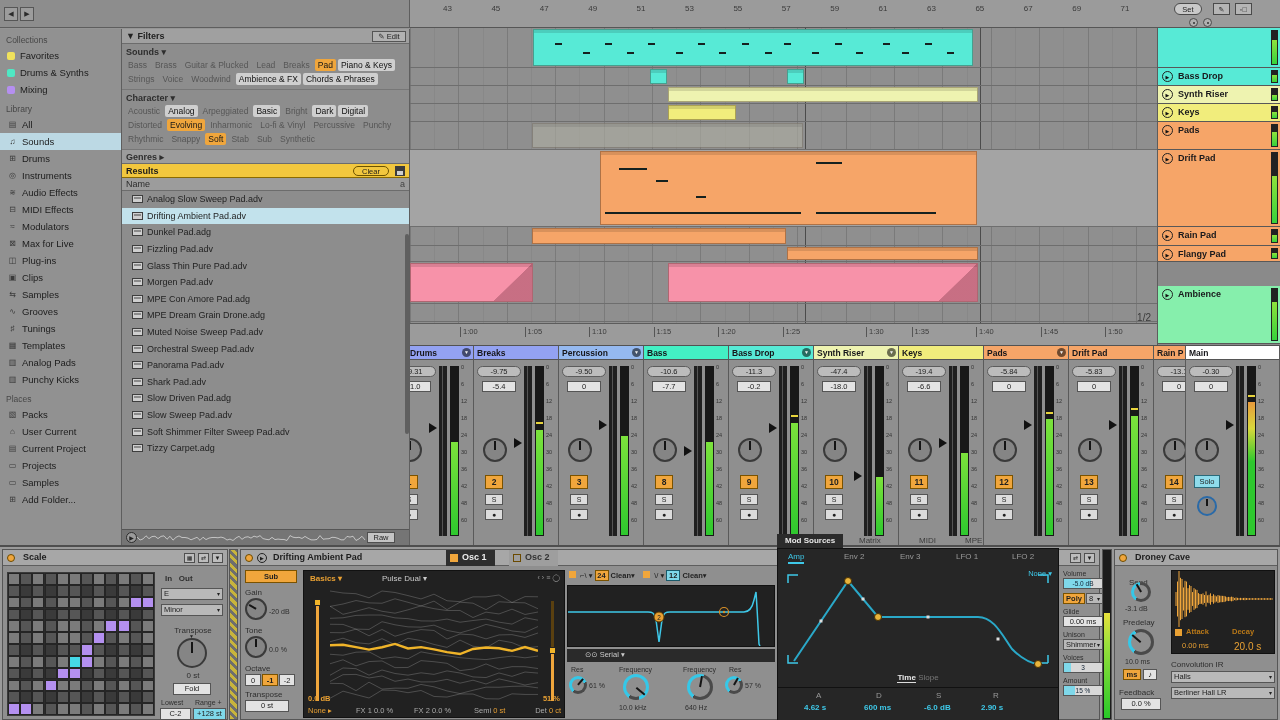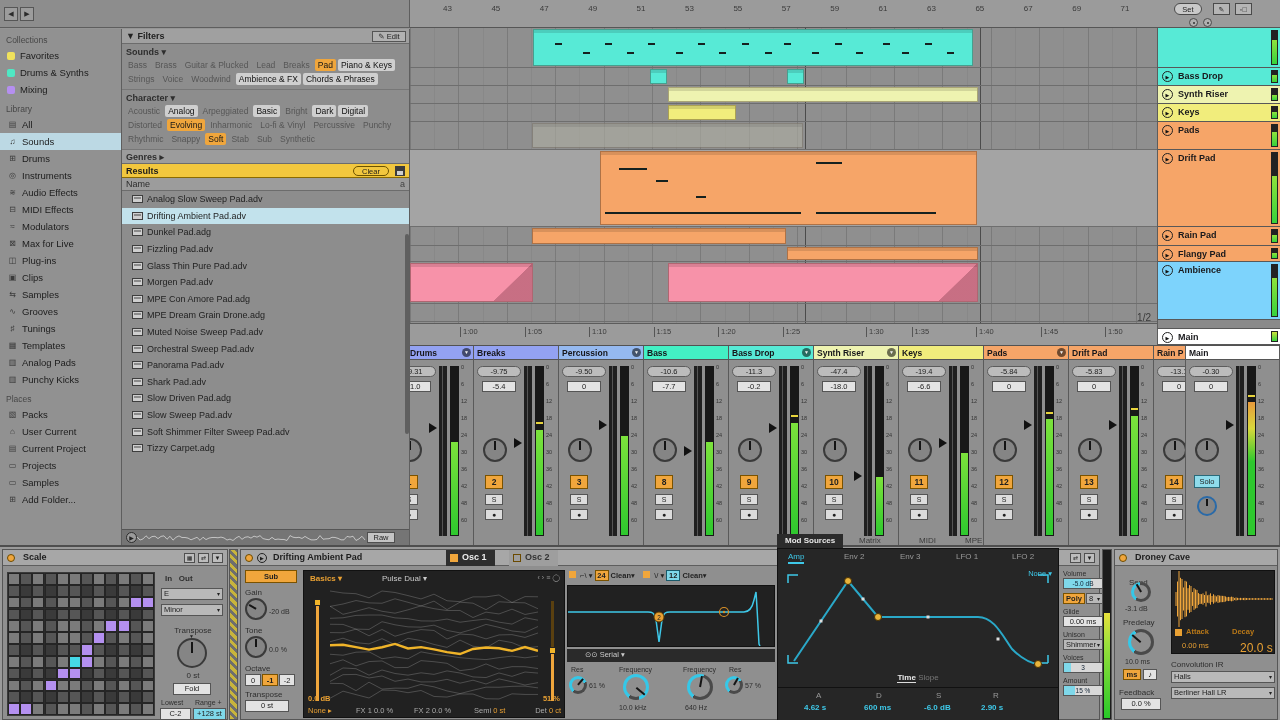--- a/index.html
+++ b/index.html
@@ -532,21 +532,21 @@
             <div class="t-mfill" style="height: 50%;"></div>
           </div>
         </div>
         <div class="trow" style="height: 16px; background: rgb(246, 165, 104);">
           <div class="t-ic">▶</div>
           <div class="t-name">Flangy Pad</div>
           <div class="t-meter">
             <div class="t-mfill" style="height: 48%;"></div>
           </div>
         </div>
-        <div class="trow" style="height: 58px; background: #7dd3fc;">
+        <div class="trow" style="height: 58px; background: #86efac; margin-top: 24px;">
           <div class="t-ic">▶</div>
           <div class="t-name">Ambience</div>
           <div class="t-meter">
             <div class="t-mfill" style="height: 72%;"></div>
           </div>
         </div>
         <div class="trow" style="height: 9px;"></div>
         <div class="trow" id="mainrow" style="height: 16px;">
           <div class="t-ic">▶</div>
           <div class="t-name">Main</div>
@@ -1240,20 +1240,20 @@
       <div class="abs lbl" style="left:4px;top:138px">Feedback</div>
       <div class="vbox abs" style="left:6px;top:148px;width:40px;height:12px">0.0 %</div>
       <div id="rv-disp" class="abs dark">
         <svg id="ir-svg" width="102" height="56" style="position:absolute;left:0;top:0">
             <path d="M4,21 L4,35 M5.5,10.5 L5.5,45.5 M7,0 L7,56 M8.5,6.8107012456725435 L8.5,49.18929875432745 M10,7.996083252515788 L10,48.00391674748421 M11.5,16.498338048138095 L11.5,39.501661951861905 M13,9.820694665715976 L13,46.179305334284024 M14.5,10.58688579278509 L14.5,45.41311420721491 M16,17.17724175231423 L16,38.82275824768577 M17.5,14.111934346024231 L17.5,41.88806565397577 M19,14.990939653607368 L19,41.00906034639263 M20.5,21.056088326525753 L20.5,34.94391167347425 M22,17.149056070695536 L22,38.850943929304464 M23.5,18.4153899234049 L23.5,37.5846100765951 M25,18.92154201153589 L25,37.07845798846411 M26.5,22.103618753820204 L26.5,33.89638124617979 M28,22.970754851436553 L28,33.02924514856345 M29.5,23.17901485745913 L29.5,32.82098514254087 M31,22.351732550042293 L31,33.64826744995771 M32.5,24.001706408481805 L32.5,31.998293591518195 M34,20.436406406025743 L34,35.563593593974254 M35.5,24.30041934472516 L35.5,31.69958065527484 M37,23.75276742518871 L37,32.247232574811285 M38.5,22.307769931344687 L38.5,33.69223006865531 M40,24.961297630571554 L40,31.038702369428446 M41.5,23.254410478072934 L41.5,32.745589521927066 M43,24.469061966247047 L43,31.530938033752953 M44.5,25.39286739627265 L44.5,30.60713260372735 M46,24.00414675309981 L46,31.99585324690019 M47.5,24.594189995983154 L47.5,31.405810004016846 M49,24.778583364047762 L49,31.221416635952238 M50.5,24.86150117685459 L50.5,31.13849882314541 M52,24.920901242605343 L52,31.079098757394657 M53.5,25.43384940317053 L53.5,30.56615059682947 M55,26.17476501740678 L55,29.82523498259322 M56.5,25.90377164023507 L56.5,30.09622835976493 M58,26.082301294949538 L58,29.917698705050462 M59.5,25.65000441814615 L59.5,30.34999558185385 M61,25.92256915137455 L61,30.07743084862545 M62.5,27.082120124030652 L62.5,28.917879875969348 M64,26.46820942578876 L64,29.53179057421124 M65.5,26.832559783513847 L65.5,29.167440216486153 M67,27.2 L67,28.8 M68.5,26.852631694651585 L68.5,29.147368305348415 M70,27.2 L70,28.8 M71.5,26.929392353625502 L71.5,29.070607646374498 M73,26.809781530786655 L73,29.190218469213345 M74.5,27.05082009607071 L74.5,28.94917990392929 M76,27.189363258187214 L76,28.810636741812786 M77.5,27.184376307632277 L77.5,28.815623692367723 M79,27.2 L79,28.8 M80.5,27.2 L80.5,28.8 M82,27.2 L82,28.8 M83.5,27.2 L83.5,28.8 M85,27.2 L85,28.8 M86.5,27.2 L86.5,28.8 M88,27.2 L88,28.8 M89.5,27.2 L89.5,28.8 M91,27.2 L91,28.8 M92.5,27.2 L92.5,28.8 M94,27.2 L94,28.8 M95.5,27.2 L95.5,28.8 M97,27.2 L97,28.8 M98.5,27.2 L98.5,28.8 M100,27.2 L100,28.8 " stroke="#f0a63c" stroke-width="1" fill="none"></path>
           </svg>
         <div class="abs" style="left:3px;top:58px;width:7px;height:7px;background:#e8a033"></div>
         <div class="abs" style="left:14px;top:56px;color:#b87818;font-size:7.5px;font-weight:bold">Attack</div>
         <div class="abs" style="left:60px;top:56px;color:#b87818;font-size:7.5px;font-weight:bold">Decay</div>
         <div class="abs" style="left:10px;top:70px;color:#e8a033;font-size:7.5px">0.00 ms</div>
-        <div class="abs" style="left:68px;top:70px;color:#e8a033;font-size:12px">20.0 s</div>
+        <div class="abs" style="left:62px;top:70px;color:#e8a033;font-size:10px">20.0 s</div>
       </div>
       <div class="abs lbl" style="left:56px;top:110px">Convolution IR</div>
       <div class="dd abs" style="left:56px;top:121px;width:104px;height:12px">Halls</div>
       <div class="dd abs" style="left:56px;top:137px;width:104px;height:12px">Berliner Hall LR</div>
     </div>
   </div>
 </div>
 
 </body></html>

